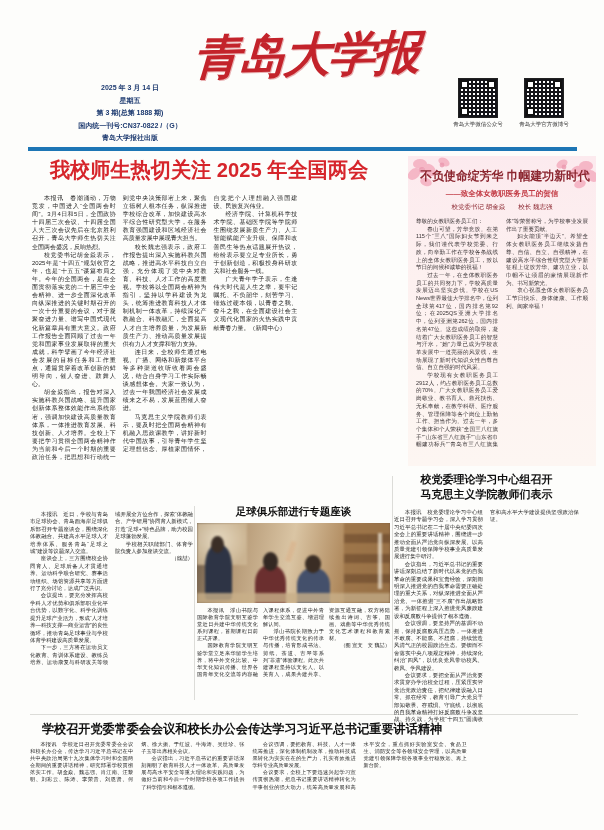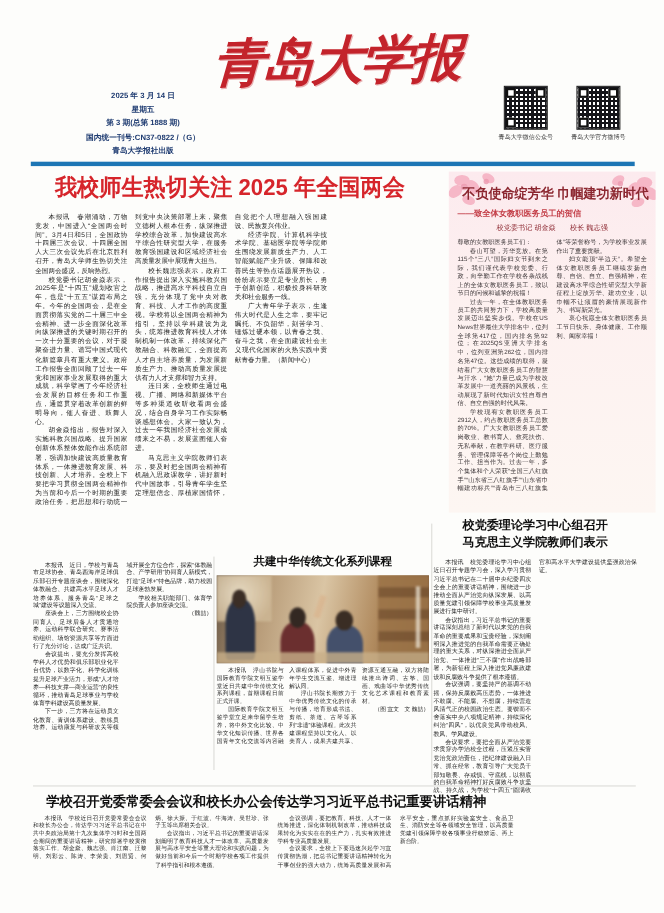--- a/index.html
+++ b/index.html
@@ -38,40 +38,40 @@
     transform:scaleX(.96); transform-origin:center; letter-spacing:0; }
   .main-text { position:absolute; left:32px; top:194px; width:356px; height:272px;
     column-count:4; column-gap:7px; column-fill:auto; font-size:6px; line-height:8.1px; }
 
   
   .letter { position:absolute; left:408px; top:156px; width:188px; height:310px;
     background:linear-gradient(180deg,#fceaee 0%, #fdf1f0 40%, #fdf6f2 100%); overflow:hidden; }
   .letter-inner { position:relative; padding:12px 8px 6px 8px; height:100%; }
   .letter-title { text-align:center; font-size:12.5px; font-weight:bold; color:#8c2730; white-space:nowrap;
     transform:scaleX(.95); }
-  .letter-subtitle { text-align:left; font-size:7.5px; font-weight:bold; color:#c23a44; margin-top:4px; }
+  .letter-subtitle { text-align:center; font-size:7.5px; font-weight:bold; color:#c23a44; margin-top:4px; }
   .letter-signature { text-align:center; font-size:6.5px; color:#8c2730; margin-top:4px; }
   .letter-text { margin-top:6px; height:232px; column-count:2; column-gap:8px; column-fill:auto;
     font-size:5.6px; line-height:7.7px; color:#3a3436; }
   .flower { position:absolute; opacity:.85; }
   .flower.tl { left:-6px; top:-4px; }
   .flower.tr { right:-8px; top:-2px; transform:scaleX(-1); }
 
   
   .sec-headline { text-align:center; font-weight:bold; color:#101010; }
   .football { position:absolute; left:30px; top:504px; width:163px; }
   .football .sec-headline { font-size:11px; line-height:15px; }
   .football .btxt { margin-top:7px; height:158px; column-count:2; column-gap:7px; column-fill:auto;
     font-size:5.4px; line-height:7.4px; }
   .fushan { position:absolute; left:197px; top:504px; width:193px; }
   .fushan .sec-headline { font-size:10.5px; line-height:14px; }
   .fushan .btxt { margin-top:4px; height:76px; column-count:3; column-gap:5px; column-fill:auto;
     font-size:5.2px; line-height:7.1px; }
   .theory { position:absolute; left:394px; top:472px; width:185px; }
-  .theory .sec-headline { font-size:11px; line-height:15px;font-family:Liberation Mono, monospace; }
+  .theory .sec-headline { font-size:11px; line-height:15px; }
   .theory .btxt { margin-top:7px; height:216px; column-count:2; column-gap:7px; column-fill:auto;
     font-size:5.4px; line-height:7.4px; }
 
   
   .photo { position:relative; margin-top:5px; width:193px; height:80px; overflow:hidden;
     background:linear-gradient(100deg,#6b5a48 0%,#b79b78 22%,#dac5a4 48%,#b08a5e 74%,#6e4e33 100%); }
   .photo div { position:absolute; filter:blur(1.2px); }
   .ph-window { left:0; top:0; width:26%; height:52%; background:radial-gradient(circle at 40% 40%,#f5ead2,#cdb795 80%); opacity:.85; }
   .ph-shelf { right:0; top:0; width:24%; height:100%;
     background:repeating-linear-gradient(0deg,#7a5634 0 9px,#9c7448 9px 20px), #8a6340; opacity:.9; }
@@ -201,21 +201,21 @@
       <p>座谈会上，三方围绕校企协同育人、足球后备人才贯通培养、运动科学联合研究、赛事活动组织、场馆资源共享等方面进行了充分讨论，达成广泛共识。</p>
       <p>会议提出，要充分发挥高校学科人才优势和俱乐部职业化平台优势，以数字化、科学化训练提升足球产业活力，形成“人才培养—科技支撑—商业运营”的良性循环，推动青岛足球事业与学校体育学科建设高质量发展。</p>
       <p>下一步，三方将在运动员文化教育、青训体系建设、教练员培养、运动康复与科研攻关等领域开展全方位合作，探索“体教融合、产学研用”协同育人新模式，打造“足球+”特色品牌，助力校园足球蓬勃发展。</p>
       <p>学校相关职能部门、体育学院负责人参加座谈交流。</p>
       <p class="byline">（魏喆）</p>
     </div>
   </div>
 
   <div class="fushan">
     <div class="sec-headline">
-      <div>共建中华传统文化系列课程</div>
+      <div>足球俱乐部进行专题座谈</div>
     </div>
     <div class="photo">
       <div class="ph-window"></div>
         <div class="ph-shelf"></div>
         <div class="ph-shelf2"></div>
       <div class="ph-person ph-p1"></div>
         <div class="ph-person ph-h1"></div>
       <div class="ph-person ph-p2"></div>
         <div class="ph-person ph-h2"></div>
       <div class="ph-person ph-p3"></div>

